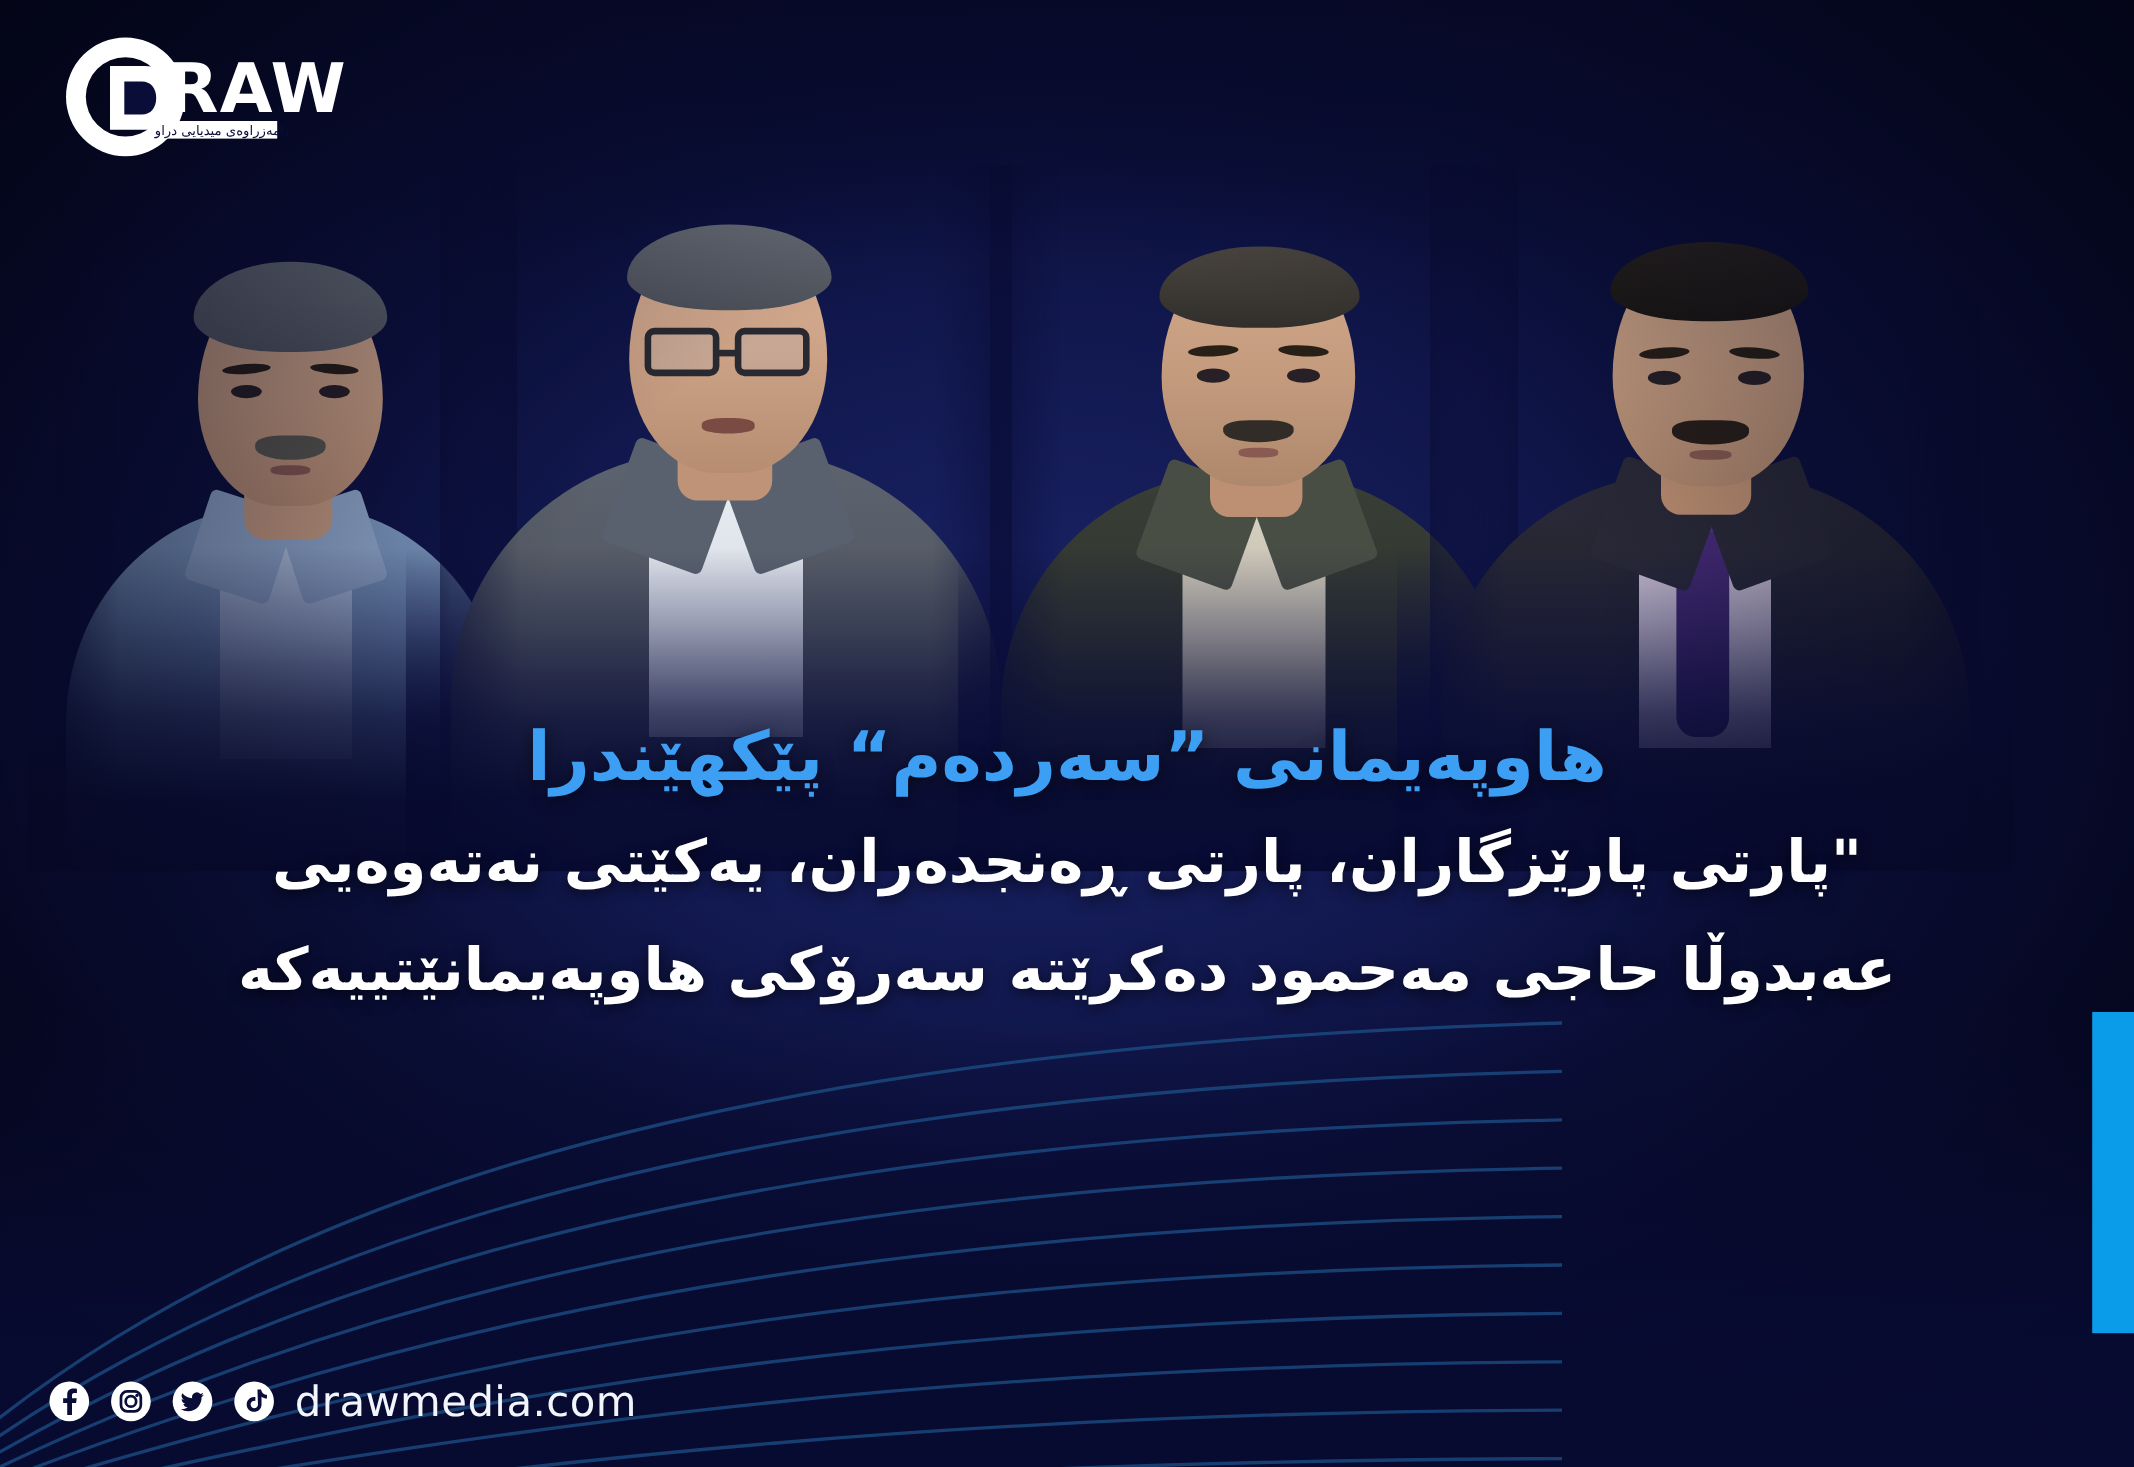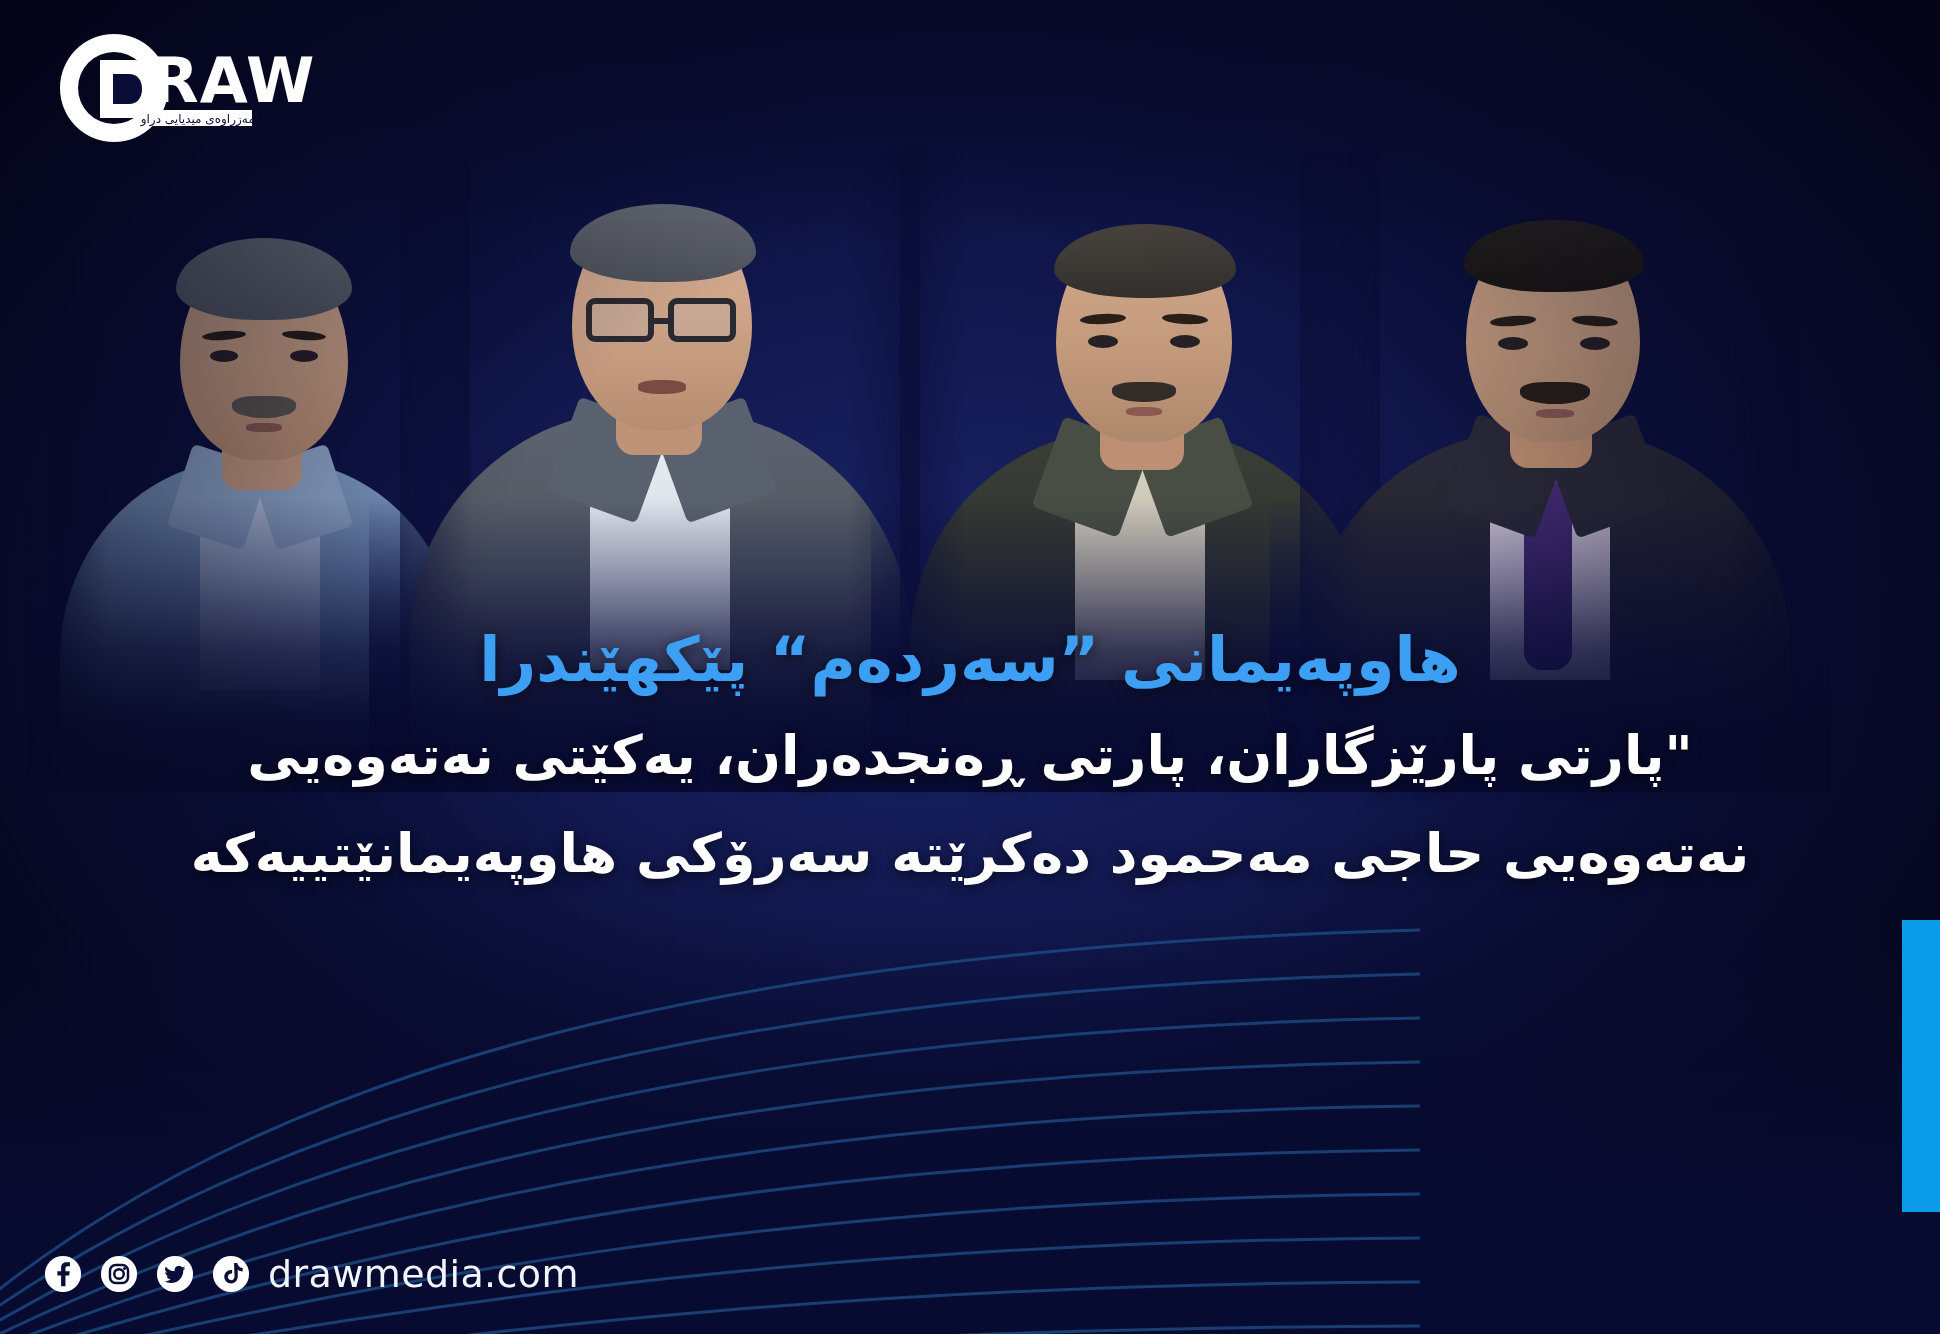--- a/index.html
+++ b/index.html
@@ -69,21 +69,21 @@
   .shirt{position:absolute;}
   .tie{position:absolute;}
   .glass{position:absolute;border:6px solid #2b2b33;border-radius:9px;background:rgba(170,190,215,.17);}
   .brow{position:absolute;border-radius:50%;background:#2a2118;}
   .eye{position:absolute;border-radius:50%;background:#2a2229;}
   .mous{position:absolute;border-radius:40% 40% 55% 55%;}
   .mouth{position:absolute;border-radius:40%;background:#8b5a50;}
 
   
   .text-wrap{
-    position:absolute;left:0;right:0;top:620px;
+    position:absolute;left:0;right:0;top:648px;
     direction:rtl;text-align:center;
   }
   .kicker{
     color:#3d9ff4;
     font-size:62px;
     font-weight:bold;
     line-height:1.28;
     letter-spacing:0px;
     text-shadow:0 3px 14px rgba(0,0,0,.55);
     padding:0 210px;
@@ -229,21 +229,21 @@
       <g>
         <rect x="96" y="80" width="100" height="16" fill="#ffffff"></rect>
       </g>
       <text x="146" y="93" text-anchor="middle" direction="rtl" font-family="DejaVu Sans, sans-serif" font-size="12" fill="#0a0d38">دامەزراوەی میدیایی دراو</text>
     </svg>
   </div>
 
   <div class="text-wrap">
     <div class="kicker">هاوپەیمانی ”سەردەم“ پێکهێندرا</div>
     <div class="sub">"پارتی پارێزگاران، پارتی ڕەنجدەران، یەکێتی نەتەوەیی</div>
-    <div class="sub">نەتەوەیی حاجی مەحمود دەکرێتە سەرۆکی هاوپەیمانێتییەکە</div>
+    <div class="sub">عەبدوڵا حاجی مەحمود دەکرێتە سەرۆکی هاوپەیمانێتییەکە</div>
   </div>
 
   <div class="footer">
     <svg class="sicon" viewBox="0 0 40 40">
       <circle cx="20" cy="20" r="19" fill="#ffffff"></circle>
       <path fill="#0a0d38" d="M22.6 33V21.5h3.9l.6-4.5h-4.5v-2.9c0-1.3.4-2.2 2.3-2.2h2.4V7.9c-.4-.06-1.8-.18-3.5-.18-3.5 0-5.8 2.1-5.8 6v3.3h-3.9v4.5h3.9V33z"></path>
     </svg>
     <svg class="sicon" viewBox="0 0 40 40">
       <circle cx="20" cy="20" r="19" fill="#ffffff"></circle>
       <rect x="10.5" y="10.5" width="19" height="19" rx="6" fill="none" stroke="#0a0d38" stroke-width="2.6"></rect>

